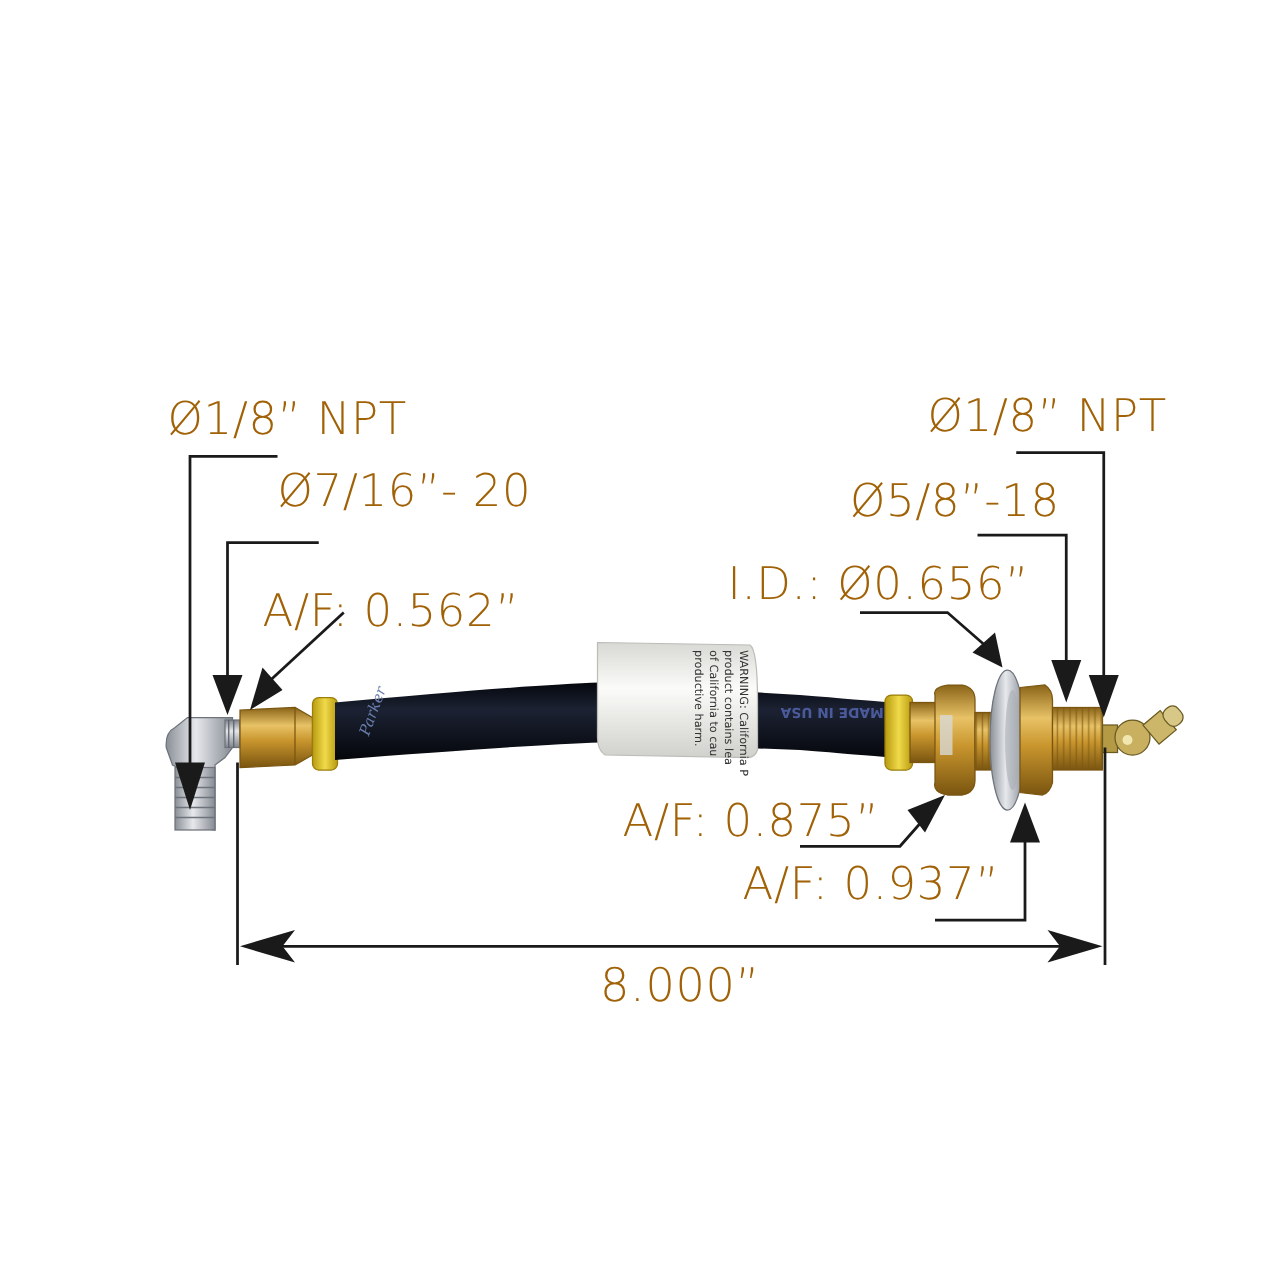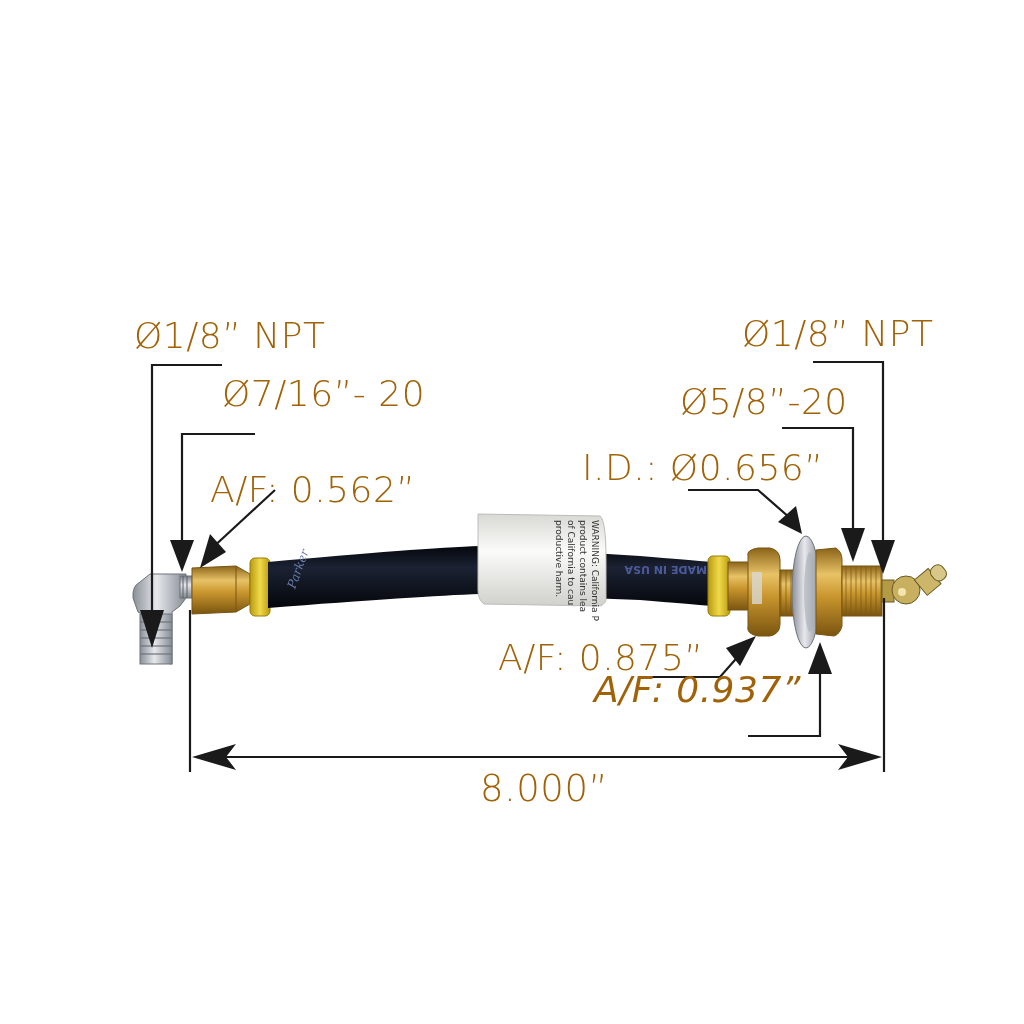--- a/index.html
+++ b/index.html
@@ -174,19 +174,19 @@
 
     <path d="M882 757 L838 744 L848 757 L838 770 Z"></path>
   </g>
 </svg>
 
 <div class="label" style="left:134px; top:318px;">Ø1/8” NPT</div>
 <div class="label" style="left:174px; top:376px;margin-left:48px;">Ø7/16”- 20</div>
 <div class="label" style="left:210px; top:452px;margin-top:20px;">A/F: 0.562”</div>
 
 <div class="label" style="left:742px; top:316px;">Ø1/8” NPT</div>
-<div class="label" style="left:680px; top:384px;">Ø5/8”-20</div>
+<div class="label" style="left:680px; top:384px;">Ø5/8”-18</div>
 <div class="label" style="left:582px; top:450px;text-align:right;">I.D.: Ø0.656”</div>
 
 <div class="label" style="left:498px; top:640px;">A/F: 0.875”</div>
-<div class="label" style="left:594px; top:672px;font-style:italic;">A/F: 0.937”</div>
+<div class="label" style="left:594px; top:690px;">A/F: 0.937”</div>
 
 <div class="label dim-main" style="left:480px; top:770px;">8.000”</div>
 
 </body></html>

